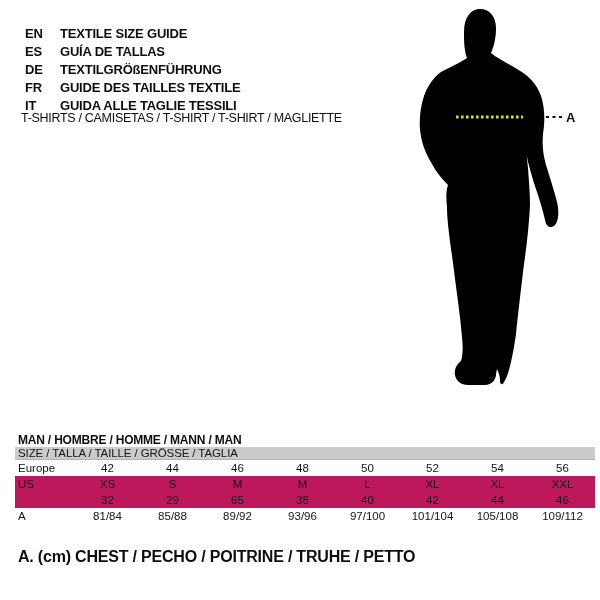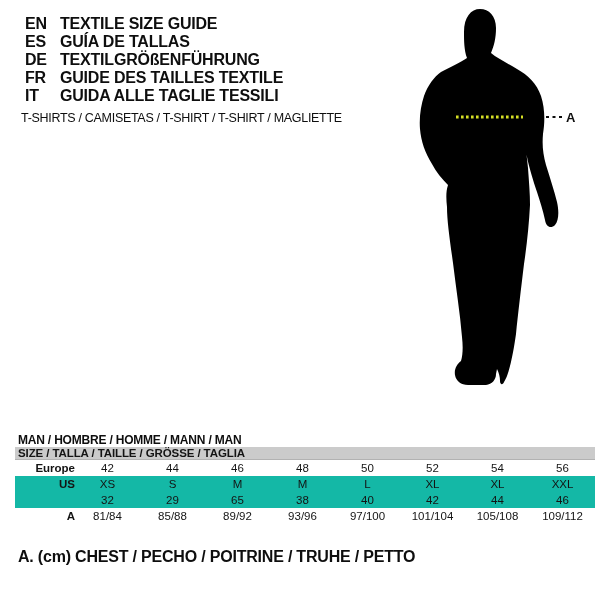--- a/index.html
+++ b/index.html
@@ -10,22 +10,22 @@
     background: #ffffff;
     font-family: "Liberation Sans", sans-serif;
     color: #0e0e0e;
     overflow: hidden;
   }
 
   
   .lang-list {
     position: absolute;
     left: 25px;
-    top: 15px;
-    font-size: 16px;
+    top: 25px;
+    font-size: 13px;
     font-weight: 700;
     line-height: 18px;
     letter-spacing: -0.2px;
   }
   .lang-row { display: flex; }
   .lang-code { width: 35px; flex: 0 0 35px; }
 
   
   .categories {
     position: absolute;
@@ -74,36 +74,36 @@
     border-collapse: collapse;
     table-layout: fixed;
     font-size: 11.5px;
     font-weight: 400;
     color: #141414;
   }
   .size-table th {
     background: #cbcbcb;
     border-bottom: 1px solid #b2b2b2;
     text-align: left;
-    font-weight: 700;
+    font-weight: 400;
     font-size: 11.5px;
     height: 12px;
     line-height: 12px;
     padding: 0 0 0 3px;
     letter-spacing: -0.1px;
   }
   .size-table td {
     text-align: center;
     height: 16px;
     line-height: 16px;
     padding: 0;
     white-space: nowrap;
   }
-  .size-table td.lbl { text-align: right; padding-left: 3px; font-weight: bold; }
-  .size-table tr.shade td { background: #14b8a6; }
+  .size-table td.lbl { text-align: left; padding-left: 3px; }
+  .size-table tr.shade td { background: #be185d; }
 
   
   .footnote {
     position: absolute;
     left: 18px;
     top: 550px;
     font-size: 16px;
     font-weight: 700;
     line-height: 14px;
     letter-spacing: -0.2px;

